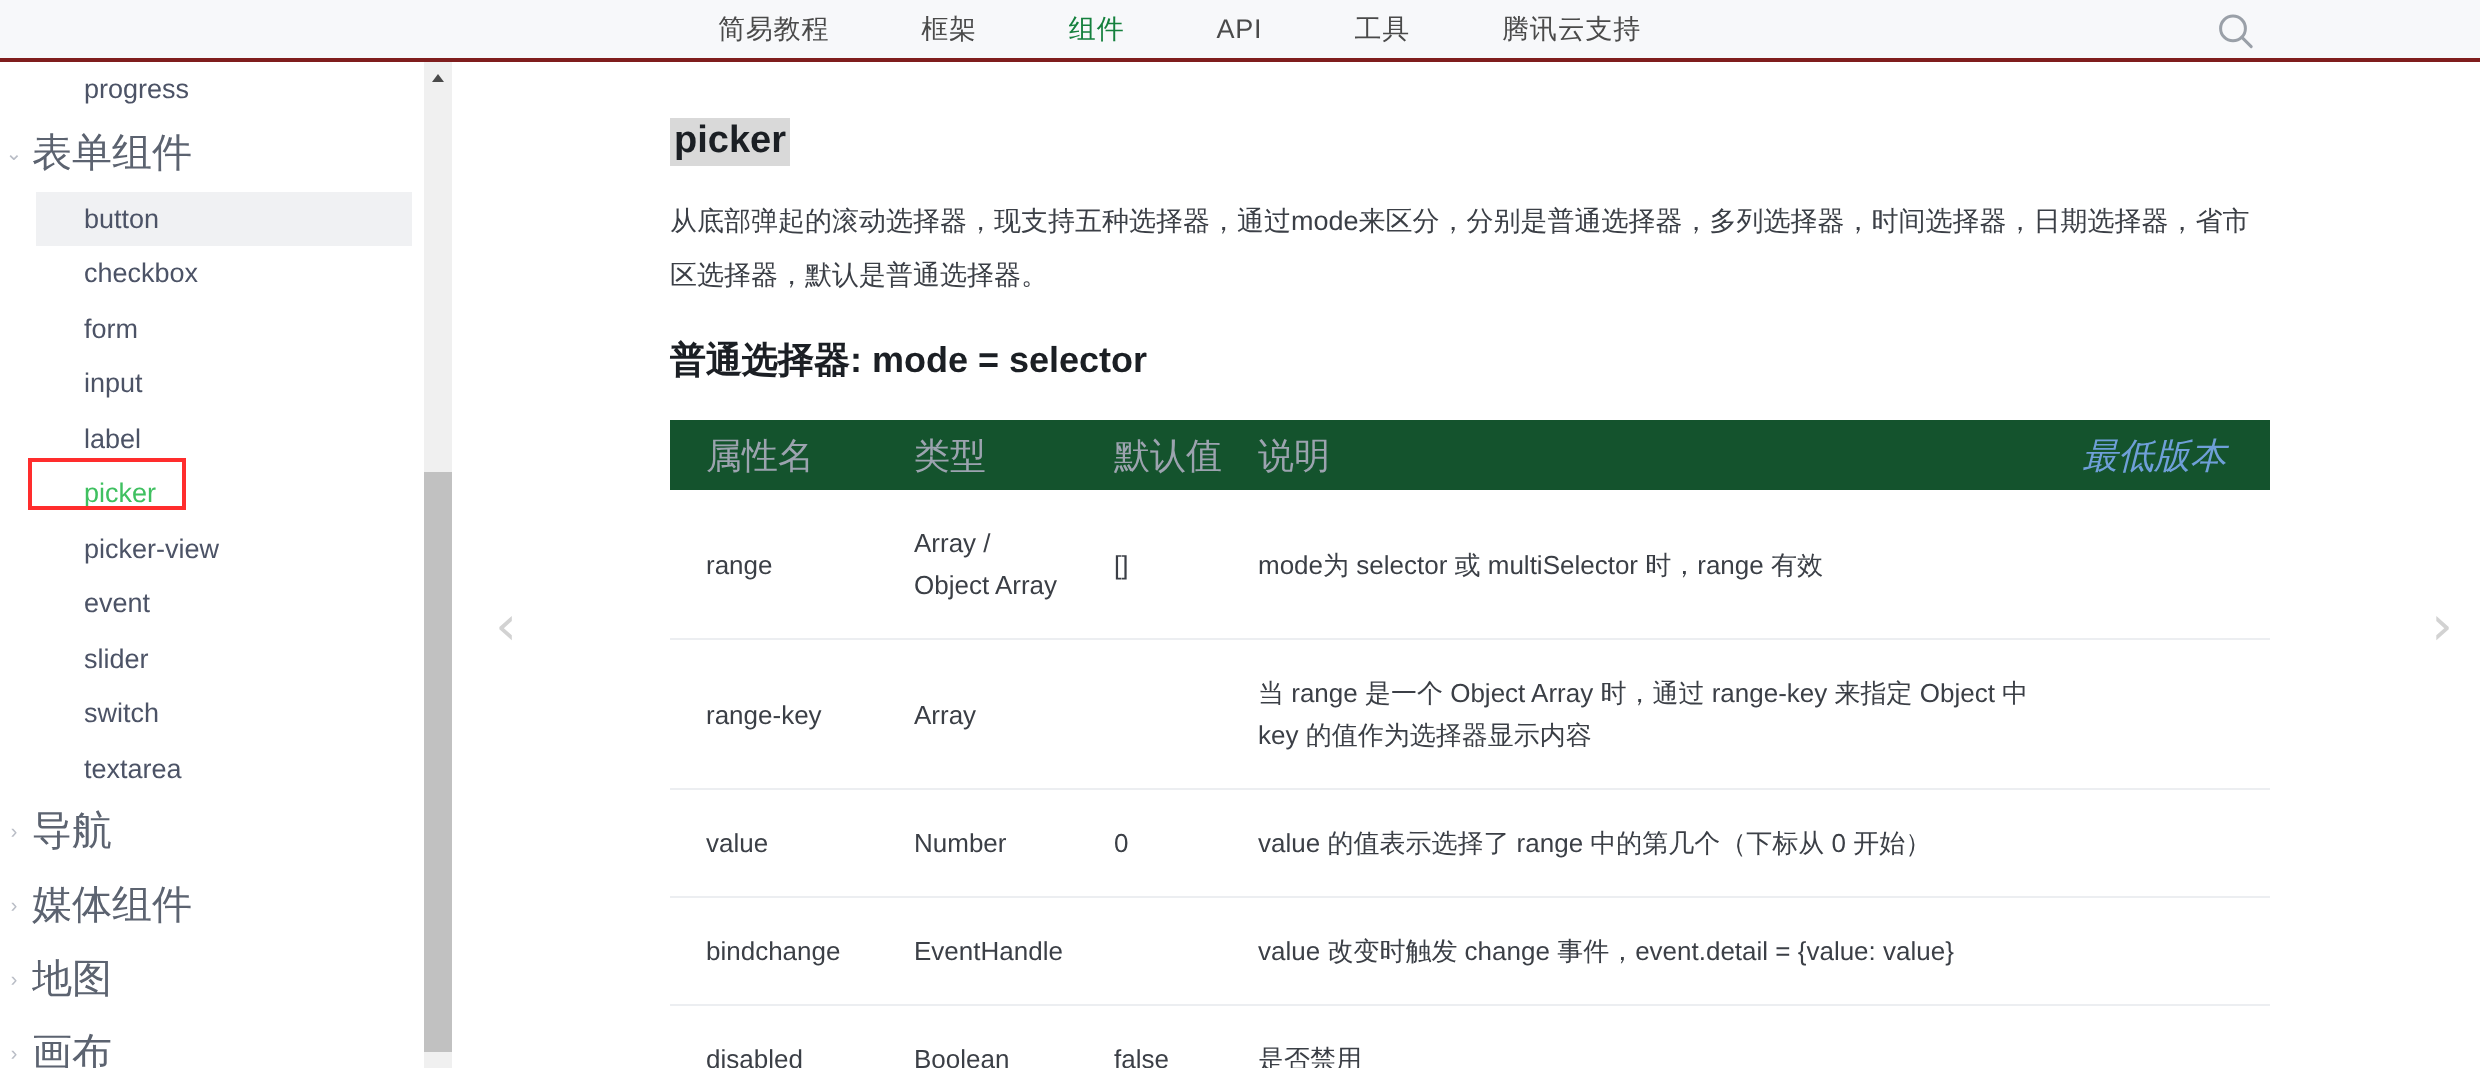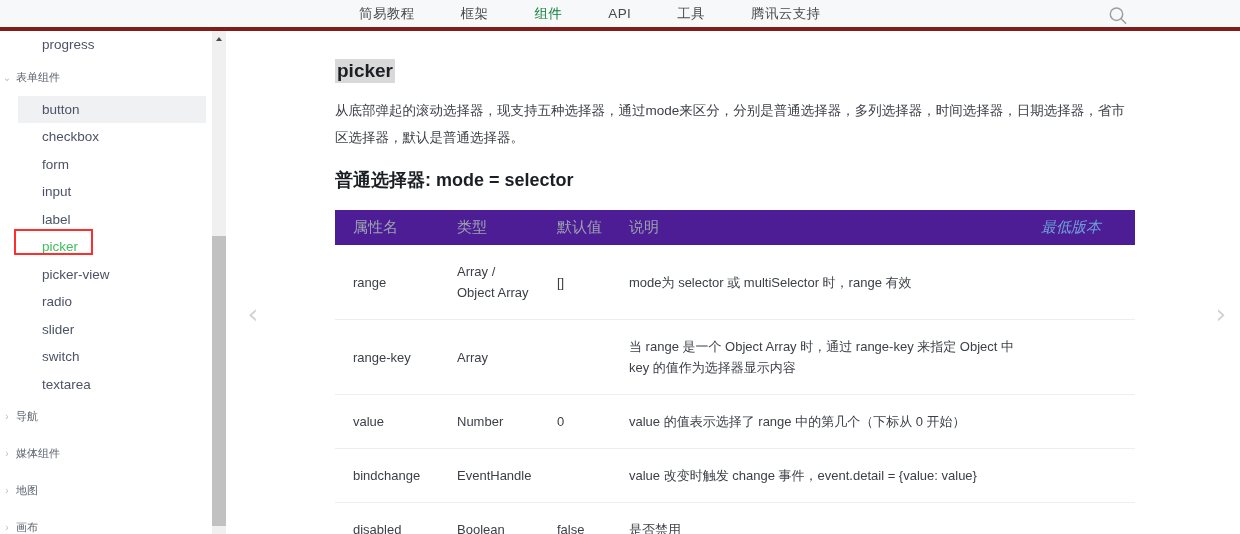--- a/index.html
+++ b/index.html
@@ -11,21 +11,21 @@
     font-family: "Liberation Sans", "DejaVu Sans", sans-serif;
     -webkit-font-smoothing: antialiased;
   }
 
   
   #topbar {
     position: absolute;
     top: 0; left: 0;
     width: 1240px; height: 31px;
     background: #f7f8fa;
-    border-bottom: 4px solid #7f1d1d;
+    border-bottom: 2px solid #7f1d1d;
     display: flex;
     align-items: center;
   }
   #nav-links {
     display: flex;
     align-items: center;
     margin-left: 336px;
     gap: 0px;
   }
   .nav-link {
@@ -82,21 +82,21 @@
   }
   .grp-caret {
     display: inline-block;
     width: 14px;
     text-align: center;
     font-size: 10px;
     color: #b9bdc6;
     margin-right: 2px;
     flex: 0 0 auto;
   }
-  .grp-label { color: #5c6370; font-size: 11px; }
+  .grp-label { color: #5c6370; font-size: 20px; }
 
   
   #picker-item {
     position: relative;
     color: #3fc060;
   }
   #picker-box {
     position: absolute;
     left: -4px; top: -4px;
     width: 79px; height: 26px;
@@ -175,22 +175,22 @@
   }
 
   
   #prop-table {
     margin-top: 19px;
     width: 800px;
     border-collapse: collapse;
     table-layout: fixed;
   }
   #prop-table thead th {
-    background: #4c1d95;
-    font-size: 15px;
+    background: #14532d;
+    font-size: 18px;
     font-weight: normal;
     color: #9ca3af;
     text-align: left;
     height: 35px;
     padding: 0 0 0 18px;
     border: none;
   }
   #prop-table thead th.last { text-align: left; padding-left: 10px; font-style: italic; }
   #prop-table tbody td {
     font-size: 13px;
@@ -250,21 +250,21 @@
         <span class="grp-caret">⌄</span>
         <span class="grp-label">表单组件</span>
       </div>
       <div class="side-leaf hovered">button</div>
       <div class="side-leaf">checkbox</div>
       <div class="side-leaf">form</div>
       <div class="side-leaf">input</div>
       <div class="side-leaf">label</div>
       <div class="side-leaf" id="picker-item" style="color: rgb(63, 192, 96);"><span>picker</span><div id="picker-box" style="border-color: rgb(255, 45, 45);"></div></div>
       <div class="side-leaf">picker-view</div>
-      <div class="side-leaf">radio</div>
+      <div class="side-leaf">event</div>
       <div class="side-leaf">slider</div>
       <div class="side-leaf">switch</div>
       <div class="side-leaf">textarea</div>
       <div class="side-group">
         <span class="grp-caret">›</span>
         <span class="grp-label">导航</span>
       </div>
       <div class="side-group">
         <span class="grp-caret">›</span>
         <span class="grp-label">媒体组件</span>

